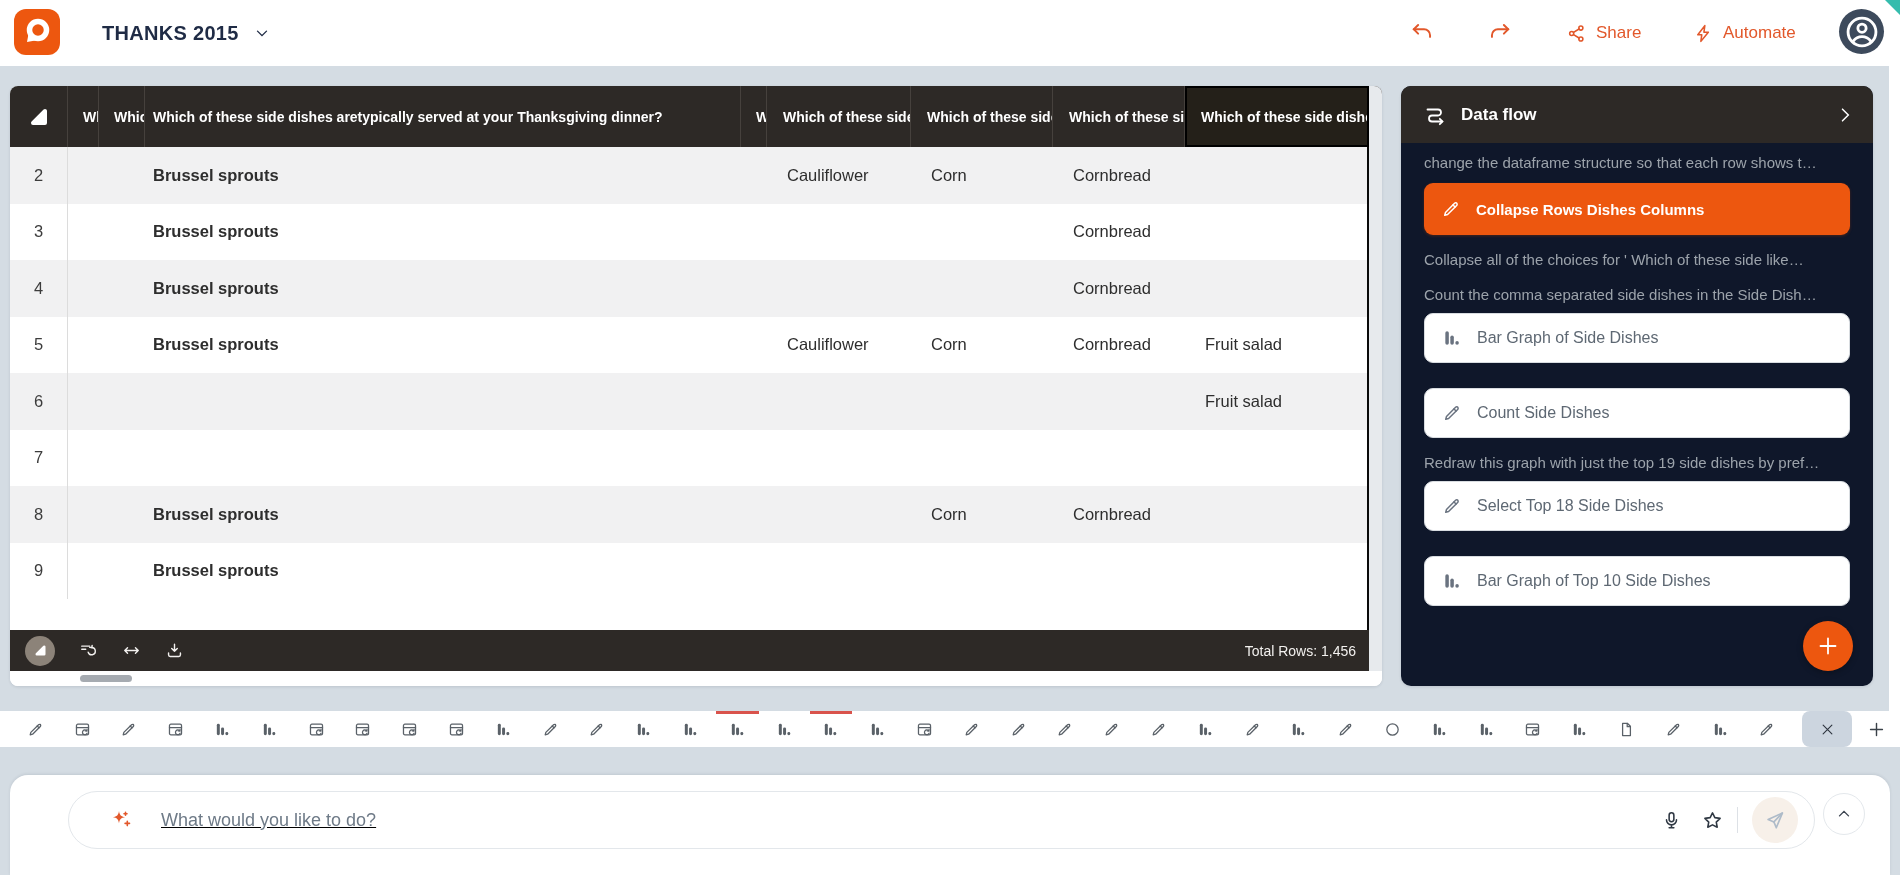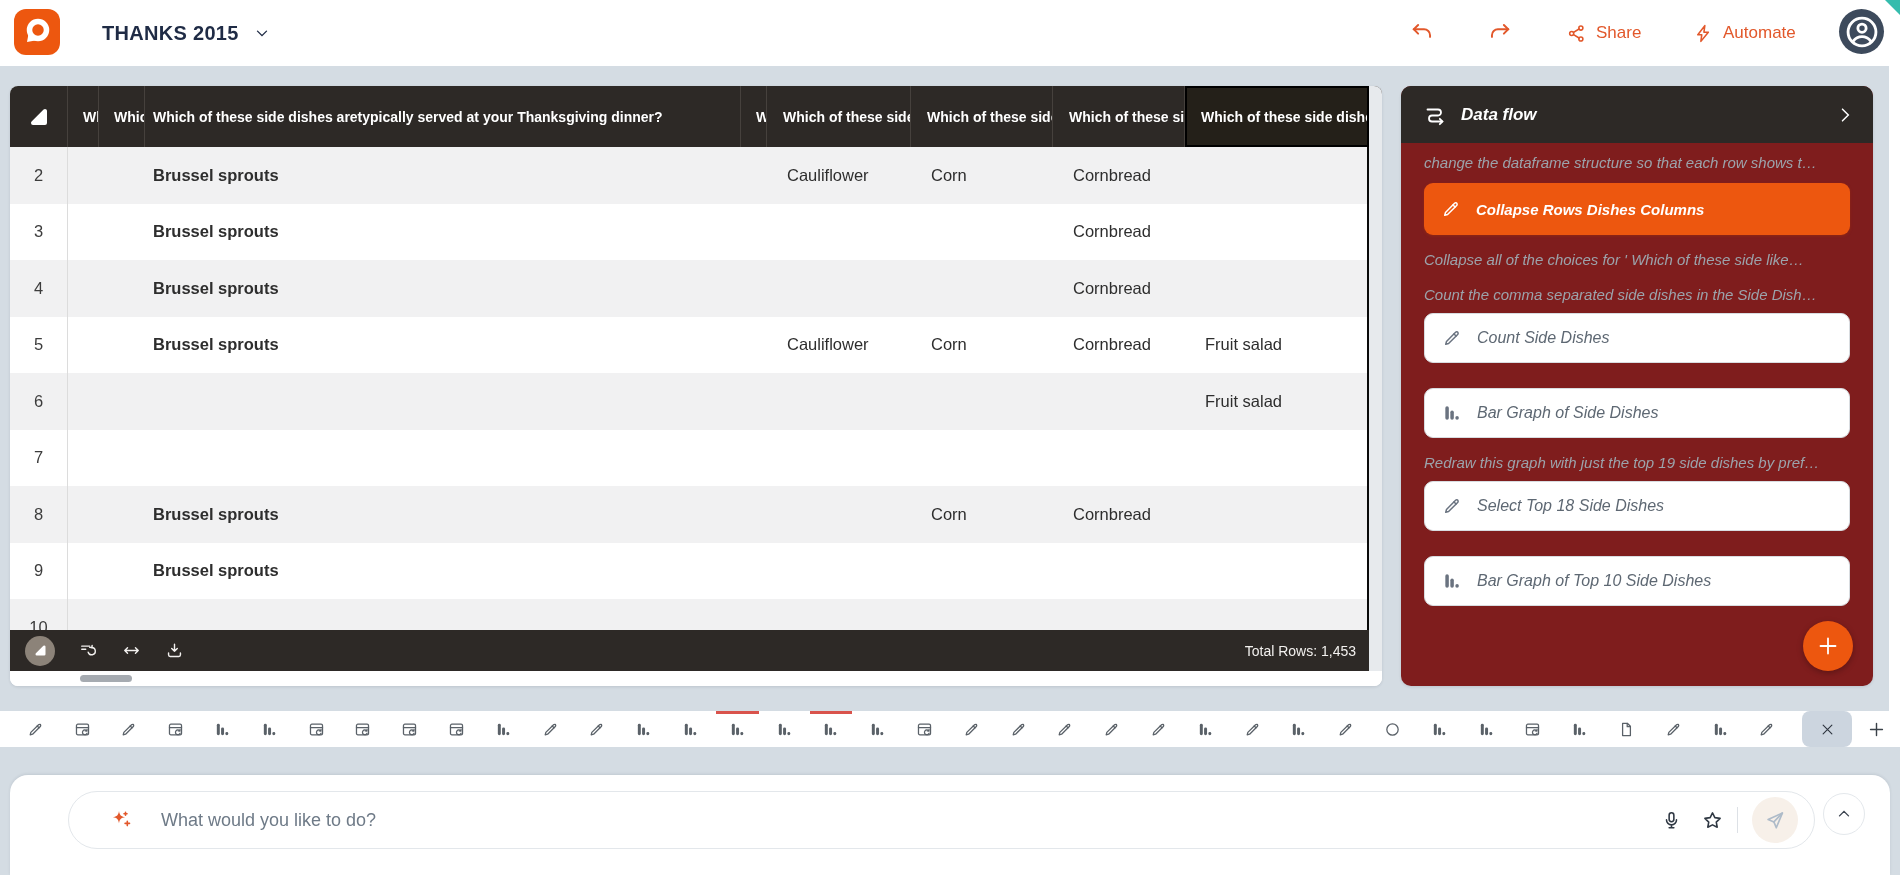--- a/index.html
+++ b/index.html
@@ -45,22 +45,22 @@
   .sfooter{position:absolute;left:0;top:544px;width:1359px;height:41px;background:#2D2926;
     display:flex;align-items:center;color:#F2F0EE;}
   .badge{width:30px;height:30px;border-radius:50%;background:#8C8379;margin-left:15px;
     display:flex;align-items:center;justify-content:center;cursor:pointer;}
   .sf-ic{width:19px;height:19px;margin-left:24px;color:#F2F0EE;cursor:pointer;}
   .totalrows{margin-left:auto;margin-right:13px;font-size:14px;font-weight:500;}
   .hscroll{position:absolute;left:0;top:585px;width:1372px;height:15px;background:#fff;}
   .hthumb{position:absolute;left:70px;top:4px;width:52px;height:7px;border-radius:4px;background:#A6ABB1;cursor:grab;}
 
   
-  .dataflow{position:absolute;left:1401px;top:86px;width:472px;height:600px;background:#7f1d1d;
-    border-radius:10px;box-shadow:0 1px 3px rgba(30,40,60,.12);font-style:italic;}
+  .dataflow{position:absolute;left:1401px;top:86px;width:472px;height:600px;background:#0f172a;
+    border-radius:10px;box-shadow:0 1px 3px rgba(30,40,60,.12);}
   .df-header{height:57px;background:#2D2926;border-radius:10px 10px 0 0;
     display:flex;align-items:center;color:#fff;}
   .df-flowic{width:24px;height:24px;margin-left:22px;color:#fff;}
   .df-title{font-size:17px;font-weight:bold;margin-left:14px;}
   .df-chev{width:20px;height:20px;margin-left:auto;margin-right:18px;color:#fff;cursor:pointer;}
   .df-body{padding:0 23px;overflow:hidden;height:543px;box-sizing:border-box;}
   .df-caption{margin-top:15px;height:20px;line-height:20px;font-size:15px;color:#9CA3AB;
     white-space:nowrap;overflow:hidden;}
   .df-body > :first-child{margin-top:10px;}
   .df-card{margin-top:8px;height:50px;box-sizing:border-box;border:1.5px solid #D8DCE0;border-radius:9px;
@@ -88,21 +88,21 @@
   .closetab .ic{width:15px;height:15px;}
   .addtab{position:absolute;left:1856px;top:0;width:40px;height:36px;display:flex;align-items:center;
     justify-content:center;color:#3A4148;cursor:pointer;}
   .addtab .ic{width:19px;height:19px;}
 
   
   .promptbar{position:absolute;left:10px;top:775px;width:1880px;height:100px;background:#fff;
     border-radius:18px 18px 0 0;box-shadow:0 -1px 3px rgba(30,40,60,.10);}
   .pill{position:absolute;left:58px;top:16px;width:1747px;height:58px;box-sizing:border-box;
     border:1.5px solid #E3E7EB;border-radius:29px;background:#fff;display:flex;align-items:center;
-    padding:0 14px 0 40px;}
+    padding:0 14px 0 40px;text-decoration:underline;}
   .sparkle{width:24px;height:24px;color:#E2582B;flex:none;}
   .prompt-input{flex:1;border:none;outline:none;background:transparent;margin-left:26px;
     font-size:18px;color:#333;font-family:"Liberation Sans",sans-serif;}
   .prompt-input::placeholder{color:#6E7A87;opacity:1;}
   .pill-ic{width:21px;height:21px;color:#2F3843;flex:none;cursor:pointer;}
   .pill-div{width:1px;height:26px;background:#DDE1E6;margin:0 14px;flex:none;}
   .sendcirc{width:46px;height:46px;border-radius:50%;background:#F7F0E9;display:flex;align-items:center;
     justify-content:center;color:#AEBBC9;flex:none;margin-right:2px;cursor:pointer;}
   .sendcirc .ic{width:22px;height:22px;}
   .collapsebtn{position:absolute;left:1813px;top:18px;width:42px;height:42px;border-radius:50%;background:#fff;
@@ -274,31 +274,20 @@
         <div class="dcell rownum" style="width: 58px;">9</div>
         <div class="dcell" style="width: 31px;"></div>
         <div class="dcell" style="width: 46px;"></div>
         <div class="dcell main" style="width: 596px;">Brussel sprouts</div>
         <div class="dcell" style="width: 26px;"></div>
         <div class="dcell" style="width: 144px;"></div>
         <div class="dcell" style="width: 142px;"></div>
         <div class="dcell" style="width: 132px;"></div>
         <div class="dcell" style="width: 184px;"></div>
       </div>
-      <div class="drow even">
-        <div class="dcell rownum" style="width: 58px;">10</div>
-        <div class="dcell" style="width: 31px;"></div>
-        <div class="dcell" style="width: 46px;"></div>
-        <div class="dcell main" style="width: 596px;"></div>
-        <div class="dcell" style="width: 26px;"></div>
-        <div class="dcell" style="width: 144px;"></div>
-        <div class="dcell" style="width: 142px;"></div>
-        <div class="dcell" style="width: 132px;"></div>
-        <div class="dcell" style="width: 184px;"></div>
-      </div>
     </div>
   <div class="selbox"></div>
   <div class="selline"></div>
   <div class="vscroll"></div>
   <div class="sfooter">
     <div class="badge">
       <span class="ic" style="width:15px;height:15px;color:#fff">
           <svg viewBox="0 0 24 24" width="100%" height="100%">
             <path d="M6 18L18 6v12z" fill="currentColor" stroke="currentColor" stroke-width="4" stroke-linejoin="round"></path>
           </svg>
@@ -315,21 +304,21 @@
         <svg viewBox="0 0 24 24" width="100%" height="100%" fill="none" stroke="currentColor" stroke-width="1.8" stroke-linecap="round">
           <path d="M3.5 12h17M3.5 12L7 8.5M3.5 12L7 15.5M20.5 12L17 8.5M20.5 12L17 15.5"></path>
         </svg>
       </span>
     <span class="sf-ic ic">
         <svg viewBox="0 0 24 24" width="100%" height="100%" fill="none" stroke="currentColor" stroke-width="1.8" stroke-linecap="round">
           <path d="M12 4v9M12 13l-3.5-3.5M12 13l3.5-3.5"></path>
           <path d="M4.5 15v2.5a2 2 0 0 0 2 2h11a2 2 0 0 0 2-2V15"></path>
         </svg>
       </span>
-    <span class="totalrows">Total Rows: 1,453</span>
+    <span class="totalrows">Total Rows: 1,456</span>
   </div>
   <div class="hscroll">
     <div class="hthumb"></div>
   </div>
 </div>
 
 <div class="dataflow">
   <div class="df-header">
     <span class="df-flowic ic">
         <svg viewBox="0 0 24 24" width="100%" height="100%" fill="none" stroke="currentColor" stroke-width="1.8" stroke-linecap="round">
@@ -352,36 +341,36 @@
             <path d="M4.5 19.5l.9-3.4L16.3 5.2a1.9 1.9 0 0 1 2.7 0l-.2-.2a1.9 1.9 0 0 1 0 2.7L7.9 18.6l-3.4.9z"></path>
             <path d="M14.4 7.1l2.5 2.5"></path>
           </svg>
         </span>
         <span>Collapse Rows Dishes Columns</span>
       </div>
       <div class="df-caption">Collapse all of the choices for ' Which of these side like…</div>
       <div class="df-caption">Count the comma separated side dishes in the Side Dish…</div>
       <div class="df-card">
         <span class="cic ic">
-          <svg viewBox="0 0 24 24" width="100%" height="100%" fill="none" stroke="currentColor" stroke-width="1.8" stroke-linecap="round" stroke-linejoin="round">
-            <path d="M4.5 19.5l.9-3.4L16.3 5.2a1.9 1.9 0 0 1 2.7 0l-.2-.2a1.9 1.9 0 0 1 0 2.7L7.9 18.6l-3.4.9z"></path>
-            <path d="M14.4 7.1l2.5 2.5"></path>
-          </svg>
-        </span>
-        <span>Count Side Dishes</span>
+          <svg viewBox="0 0 24 24" width="100%" height="100%" fill="currentColor">
+            <rect x="4" y="4" width="4.2" height="16" rx="2.1"></rect>
+            <rect x="10" y="9" width="4.2" height="11" rx="2.1"></rect>
+            <rect x="16" y="15.5" width="4.2" height="4.5" rx="2.1"></rect>
+          </svg>
+        </span>
+        <span>Bar Graph of Side Dishes</span>
       </div>
       <div class="df-card">
         <span class="cic ic">
-          <svg viewBox="0 0 24 24" width="100%" height="100%" fill="currentColor">
-            <rect x="4" y="4" width="4.2" height="16" rx="2.1"></rect>
-            <rect x="10" y="9" width="4.2" height="11" rx="2.1"></rect>
-            <rect x="16" y="15.5" width="4.2" height="4.5" rx="2.1"></rect>
-          </svg>
-        </span>
-        <span>Bar Graph of Side Dishes</span>
+          <svg viewBox="0 0 24 24" width="100%" height="100%" fill="none" stroke="currentColor" stroke-width="1.8" stroke-linecap="round" stroke-linejoin="round">
+            <path d="M4.5 19.5l.9-3.4L16.3 5.2a1.9 1.9 0 0 1 2.7 0l-.2-.2a1.9 1.9 0 0 1 0 2.7L7.9 18.6l-3.4.9z"></path>
+            <path d="M14.4 7.1l2.5 2.5"></path>
+          </svg>
+        </span>
+        <span>Count Side Dishes</span>
       </div>
       <div class="df-caption">Redraw this graph with just the top 19 side dishes by pref…</div>
       <div class="df-card">
         <span class="cic ic">
           <svg viewBox="0 0 24 24" width="100%" height="100%" fill="none" stroke="currentColor" stroke-width="1.8" stroke-linecap="round" stroke-linejoin="round">
             <path d="M4.5 19.5l.9-3.4L16.3 5.2a1.9 1.9 0 0 1 2.7 0l-.2-.2a1.9 1.9 0 0 1 0 2.7L7.9 18.6l-3.4.9z"></path>
             <path d="M14.4 7.1l2.5 2.5"></path>
           </svg>
         </span>
         <span>Select Top 18 Side Dishes</span>

